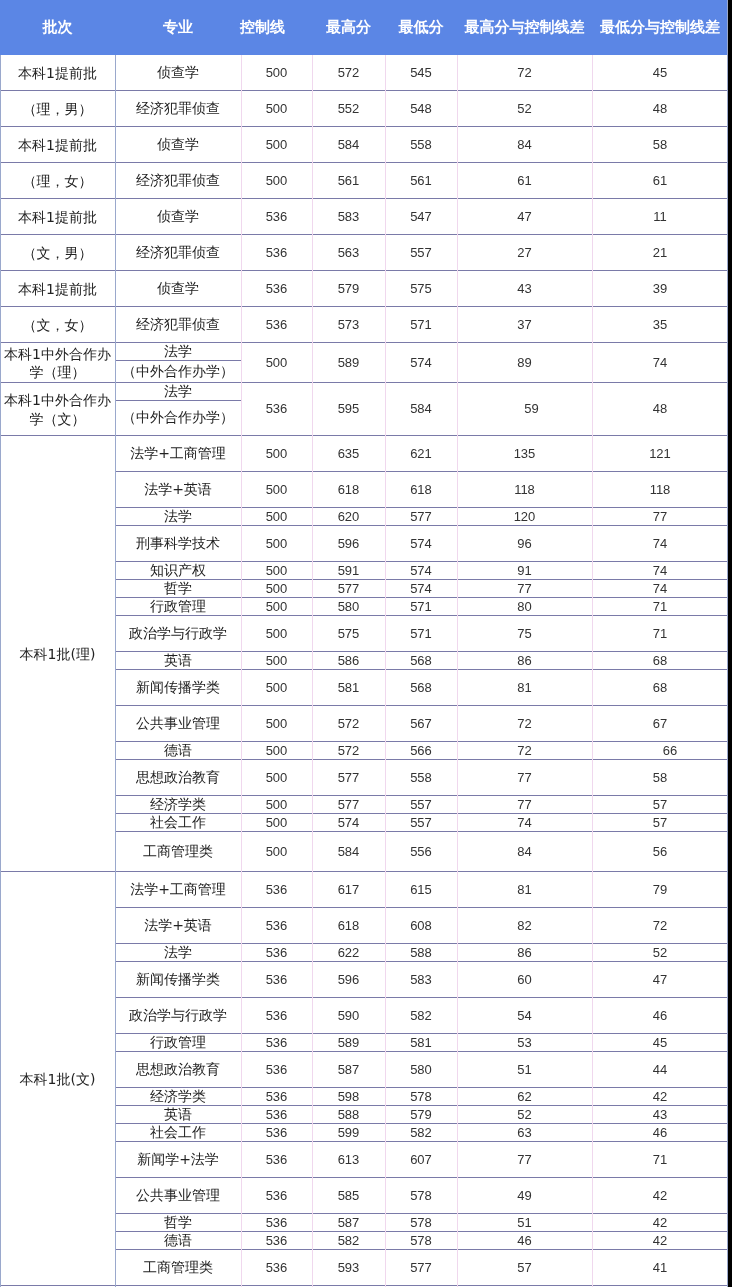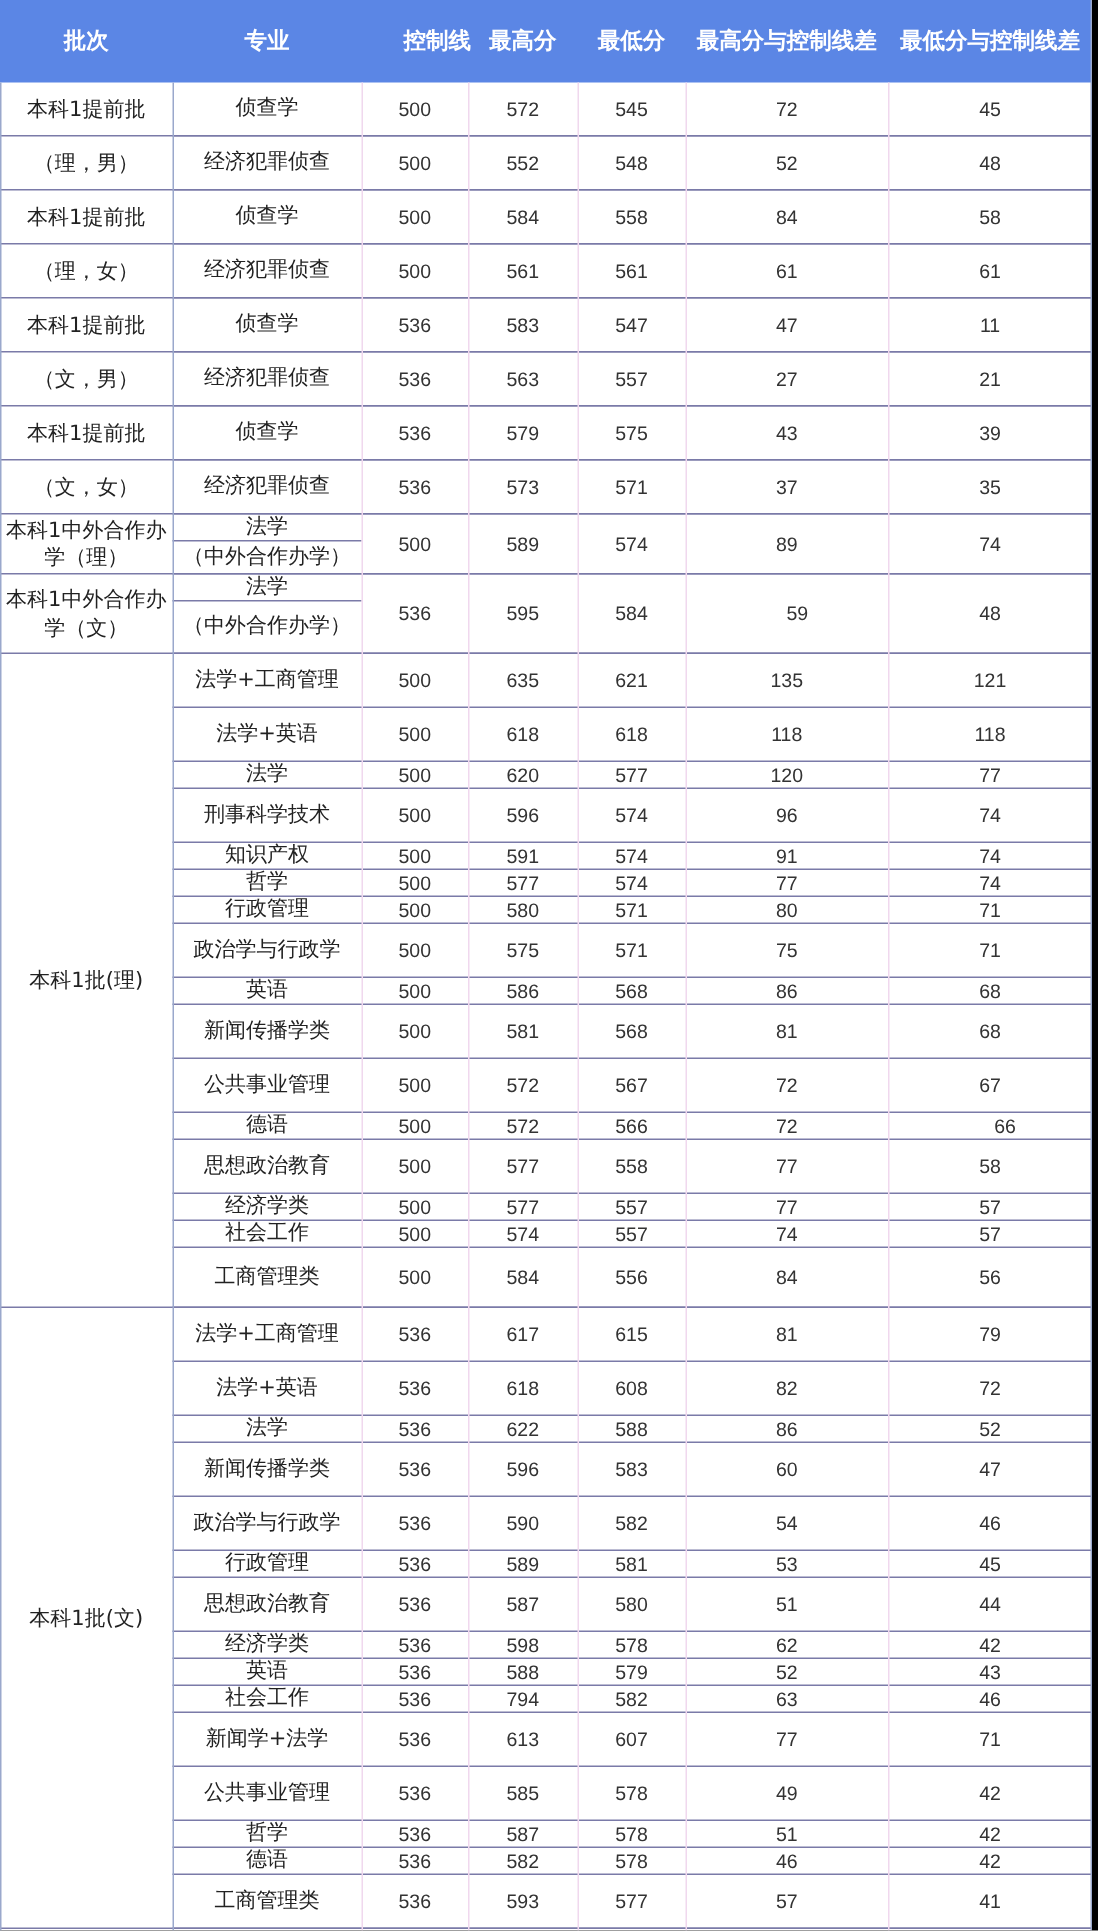--- a/index.html
+++ b/index.html
@@ -17,21 +17,21 @@
   .vline.major { background:#9aa8cc; }
   .batch { white-space:normal; line-height:1.3; padding:0 4px; }
 </style>
 </head>
 <body>
 
 <div id="sheet">
   <div id="header" style="background: rgb(91, 134, 229);">
       <div class="hcell" style="left: 0px; width: 115px;">批次</div>
       <div class="hcell" style="left: 115px; width: 126px;">专业</div>
-      <div class="hcell" style="left: 256px; width: 71px; text-align: center;">控制线</div>
+      <div class="hcell" style="left: 227px; width: 71px; text-align: center;">控制线</div>
       <div class="hcell" style="left: 385px; width: 72px;">最低分</div>
       <div class="hcell" style="left: 312px; width: 73px;">最高分</div>
       <div class="hcell" style="left: 457px; width: 135px;">最高分与控制线差</div>
       <div class="hcell" style="left: 592px; width: 136px;">最低分与控制线差</div>
     </div>
   <div id="body">
       <div class="cell batch" style="left: 0px; width: 115px; top: 55px; height: 36px;">本科1提前批</div>
       <div class="hline" style="left: 0px; width: 728px; top: 90px;"></div>
       <div class="cell " style="left: 115px; width: 126px; top: 55px; height: 36px;">侦查学</div>
       <div class="cell num" style="left: 241px; width: 71px; top: 55px; height: 36px;">500</div>
@@ -299,21 +299,21 @@
       <div class="hline" style="left: 115px; width: 613px; top: 1105px;"></div>
       <div class="cell " style="left: 115px; width: 126px; top: 1106px; height: 18px;">英语</div>
       <div class="cell num" style="left: 241px; width: 71px; top: 1106px; height: 18px;">536</div>
       <div class="cell num" style="left: 312px; width: 73px; top: 1106px; height: 18px;">588</div>
       <div class="cell num" style="left: 385px; width: 72px; top: 1106px; height: 18px;">579</div>
       <div class="cell num" style="left: 457px; width: 135px; top: 1106px; height: 18px;">52</div>
       <div class="cell num" style="left: 592px; width: 136px; top: 1106px; height: 18px;">43</div>
       <div class="hline" style="left: 115px; width: 613px; top: 1123px;"></div>
       <div class="cell " style="left: 115px; width: 126px; top: 1124px; height: 18px;">社会工作</div>
       <div class="cell num" style="left: 241px; width: 71px; top: 1124px; height: 18px;">536</div>
-      <div class="cell num" style="left: 312px; width: 73px; top: 1124px; height: 18px;">794</div>
+      <div class="cell num" style="left: 312px; width: 73px; top: 1124px; height: 18px;">599</div>
       <div class="cell num" style="left: 385px; width: 72px; top: 1124px; height: 18px;">582</div>
       <div class="cell num" style="left: 457px; width: 135px; top: 1124px; height: 18px;">63</div>
       <div class="cell num" style="left: 592px; width: 136px; top: 1124px; height: 18px;">46</div>
       <div class="hline" style="left: 115px; width: 613px; top: 1141px;"></div>
       <div class="cell " style="left: 115px; width: 126px; top: 1142px; height: 36px;">新闻学+法学</div>
       <div class="cell num" style="left: 241px; width: 71px; top: 1142px; height: 36px;">536</div>
       <div class="cell num" style="left: 312px; width: 73px; top: 1142px; height: 36px;">613</div>
       <div class="cell num" style="left: 385px; width: 72px; top: 1142px; height: 36px;">607</div>
       <div class="cell num" style="left: 457px; width: 135px; top: 1142px; height: 36px;">77</div>
       <div class="cell num" style="left: 592px; width: 136px; top: 1142px; height: 36px;">71</div>

